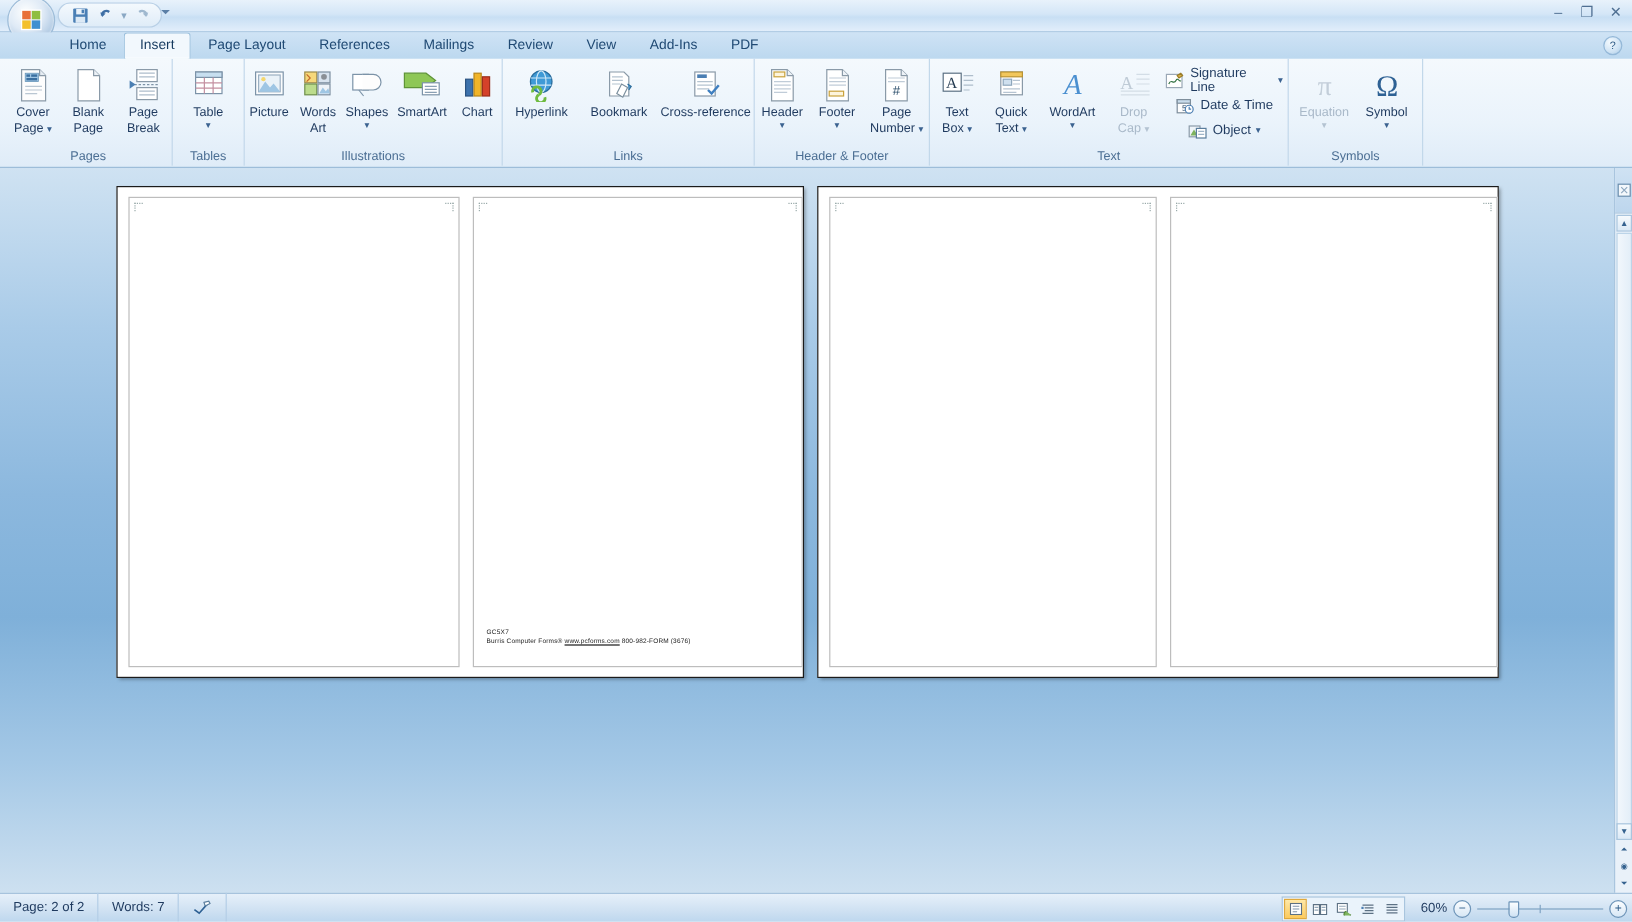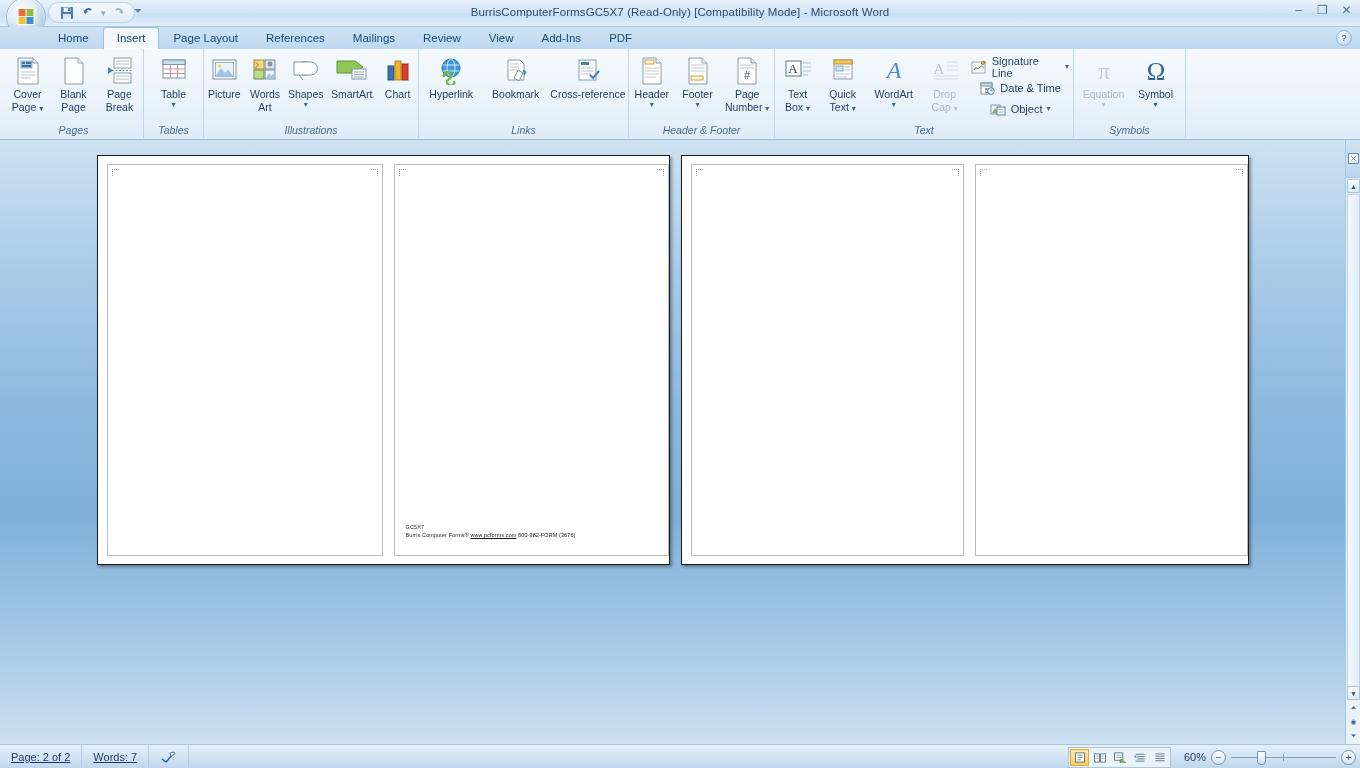--- a/index.html
+++ b/index.html
@@ -88,21 +88,21 @@
   .group {
     position: absolute; top: 0; height: 89px;
     border-right: 1px solid #c2d8ea;
   }
   .group-items {
     display: flex; height: 70px; align-items: flex-start; justify-content: center;
     padding-top: 3px;
   }
   .group-label {
     position: absolute; bottom: 2px; left: 0; width: 100%;
-    text-align: center; font-size: 10.5px; color: #4b6e93; font-style: italic;
+    text-align: center; font-size: 10.5px; color: #4b6e93;
   }
   .bigbtn {
     width: 46px; display: flex; flex-direction: column; align-items: center;
     padding: 2px 1px 0 1px; cursor: default;
   }
   .bigbtn .ico { height: 34px; display: flex; align-items: center; justify-content: center; }
   .bigbtn .lbl {
     font-size: 10.5px; line-height: 11.5px; text-align: center; color: #1f3a5f;
     margin-top: 1px;
   }
@@ -180,21 +180,21 @@
     position: absolute; left: 1px; width: 13px; height: 13px;
     display: flex; align-items: center; justify-content: center;
     font-size: 7px; color: #35628f;
   }
 
   
   .statusbar {
     position: absolute; left: 0; bottom: 0; width: 1360px; height: 24px;
     background: linear-gradient(to bottom, #e6f0fa, #cfe1f2 60%, #bed7ee 100%);
     border-top: 1px solid #a7c3dd;
-    display: flex; align-items: flex-start; text-decoration: underline;
+    display: flex; align-items: flex-end;
   }
   .sb-item {
     height: 24px; display: flex; align-items: center; padding: 0 11px;
     font-size: 11px; color: #1f3a5f; border-right: 1px solid #b4cee6;
   }
   .sb-right {
     position: absolute; right: 4px; top: 0; height: 24px;
     display: flex; align-items: center; gap: 5px; padding-left: 13px;
   }
   .viewbtns {
@@ -254,21 +254,20 @@
     <span class="qat-sep">▾</span>
     <div class="qat-btn">
       <svg width="14" height="13" viewBox="0 0 14 13">
         <path d="M11 7 C11 3.5 7.5 2 5 4" stroke="#9fb8cf" stroke-width="2" fill="none"></path>
         <path d="M12.5 4.5 L10.8 8.2 L8 5.3 Z" fill="#9fb8cf"></path>
       </svg>
     </div>
   </div>
   <span class="qat-more">⏷</span>
 
-  <div class="title-text">BurrisComputerFormsGC5X7 (Read-Only) [Compatibility Mode] - Microsoft Word</div>
 
   <div class="wincontrols">
     <span class="wc">–</span>
     <span class="wc">❐</span>
     <span class="wc">✕</span>
   </div>
 </div>
 
 <div class="tabstrip">
   <div class="tabs">

